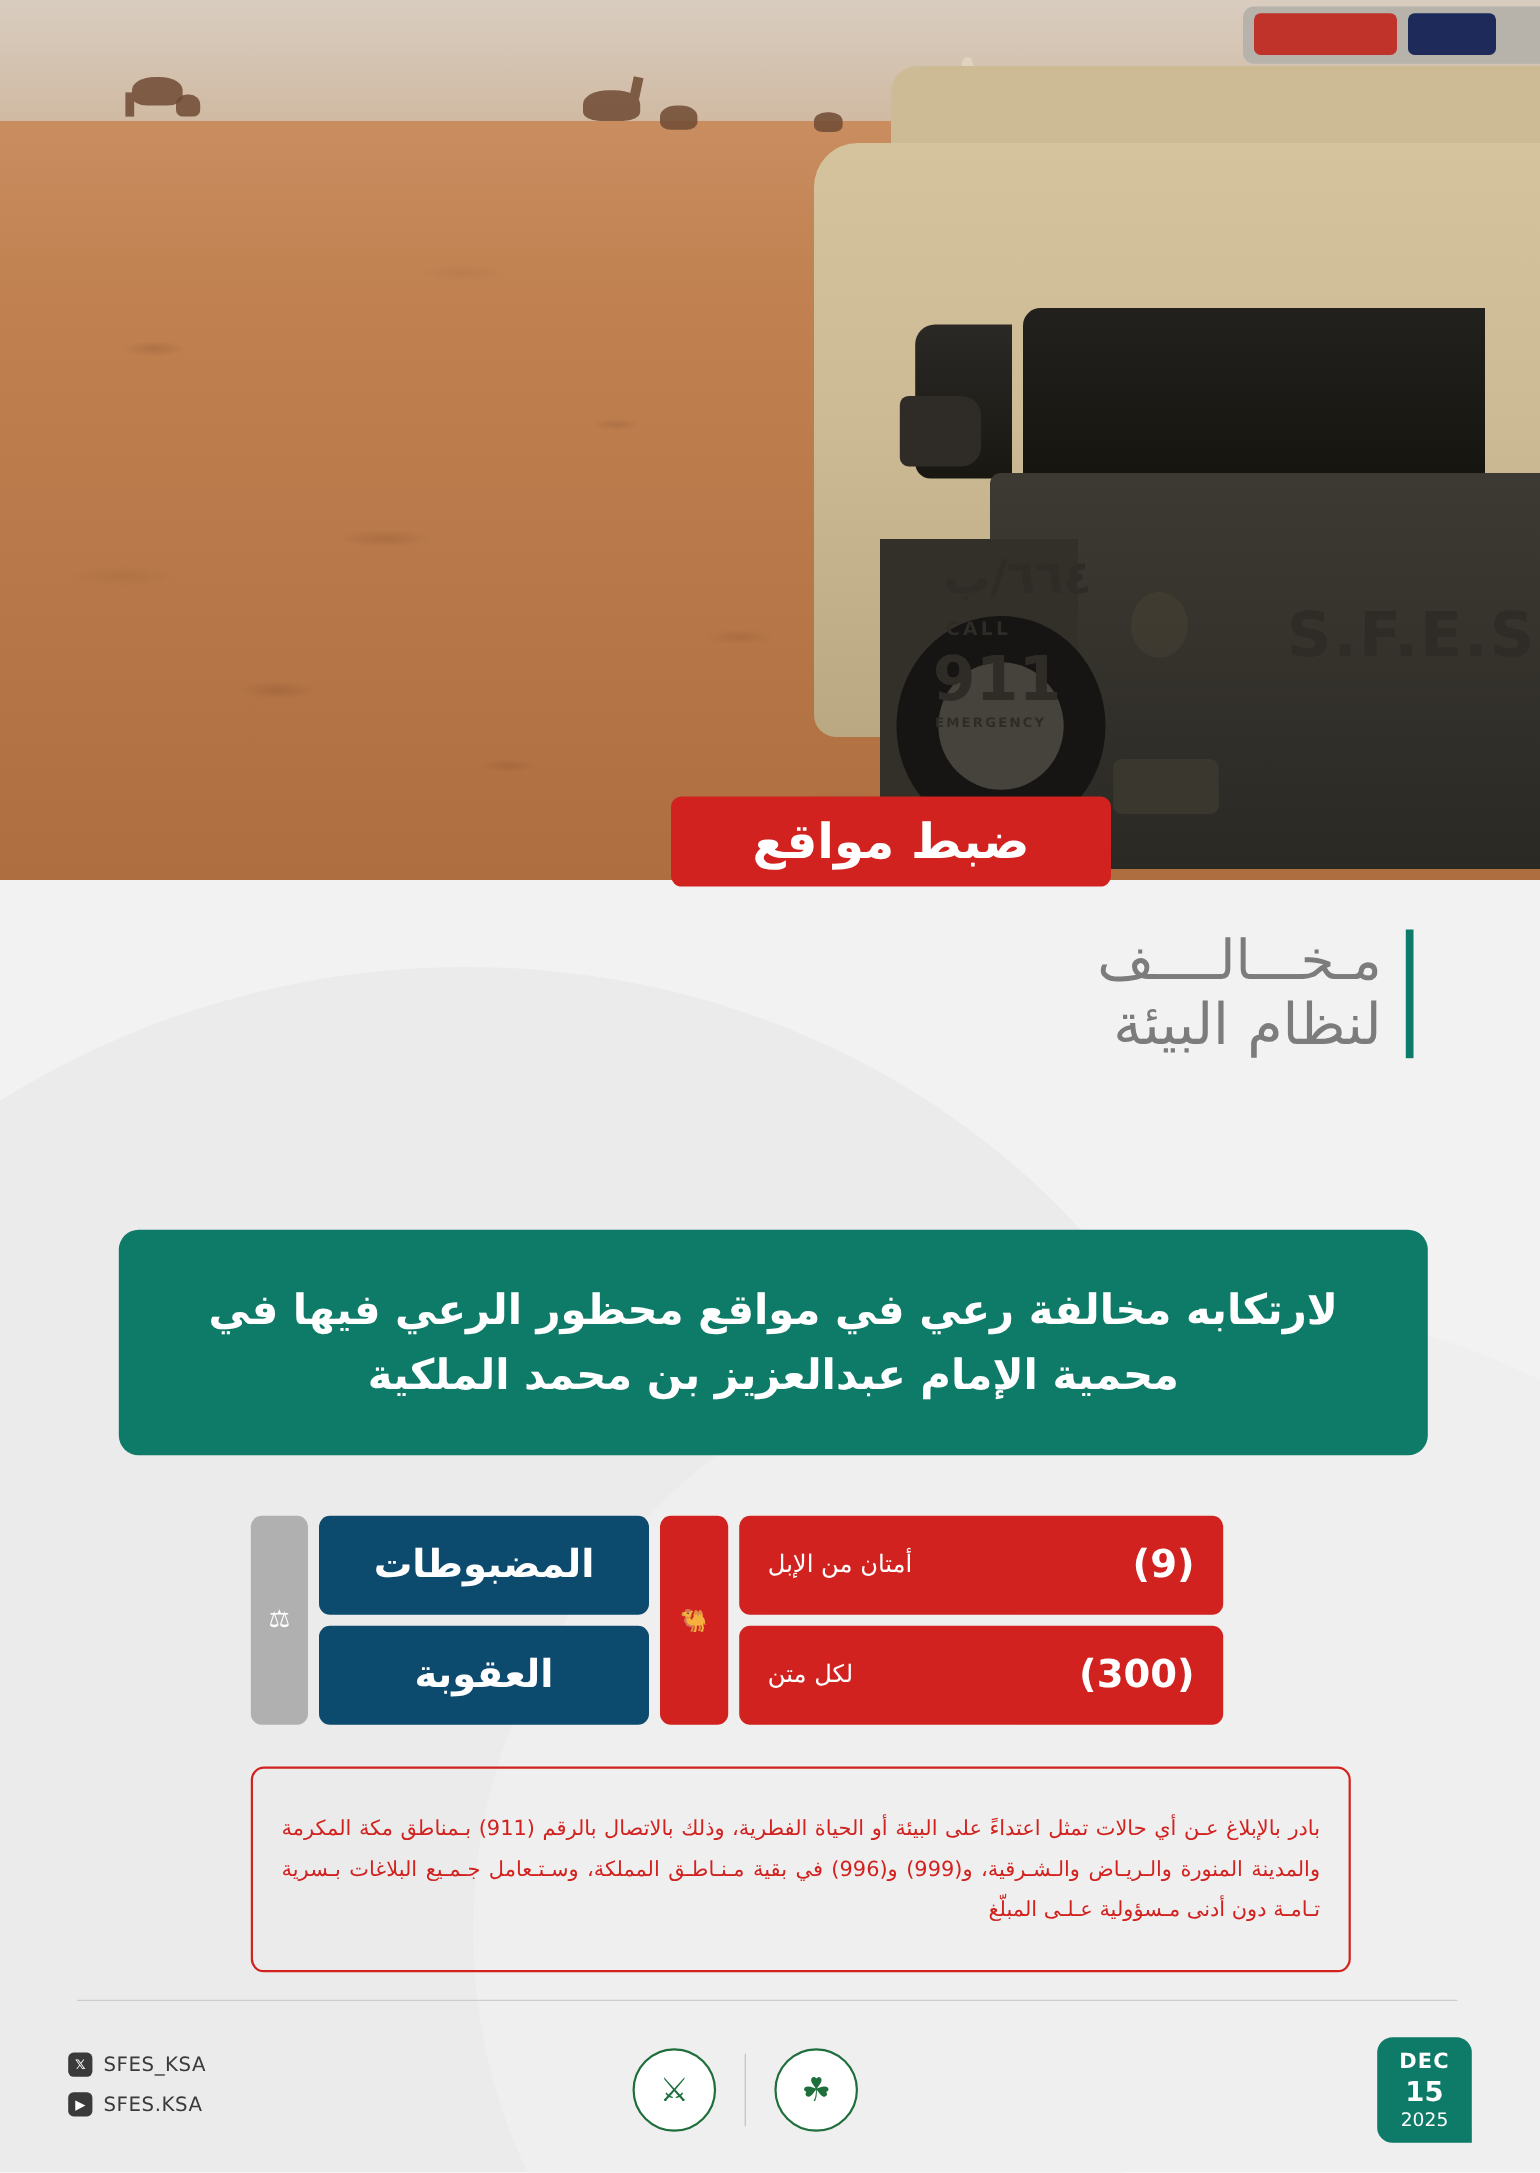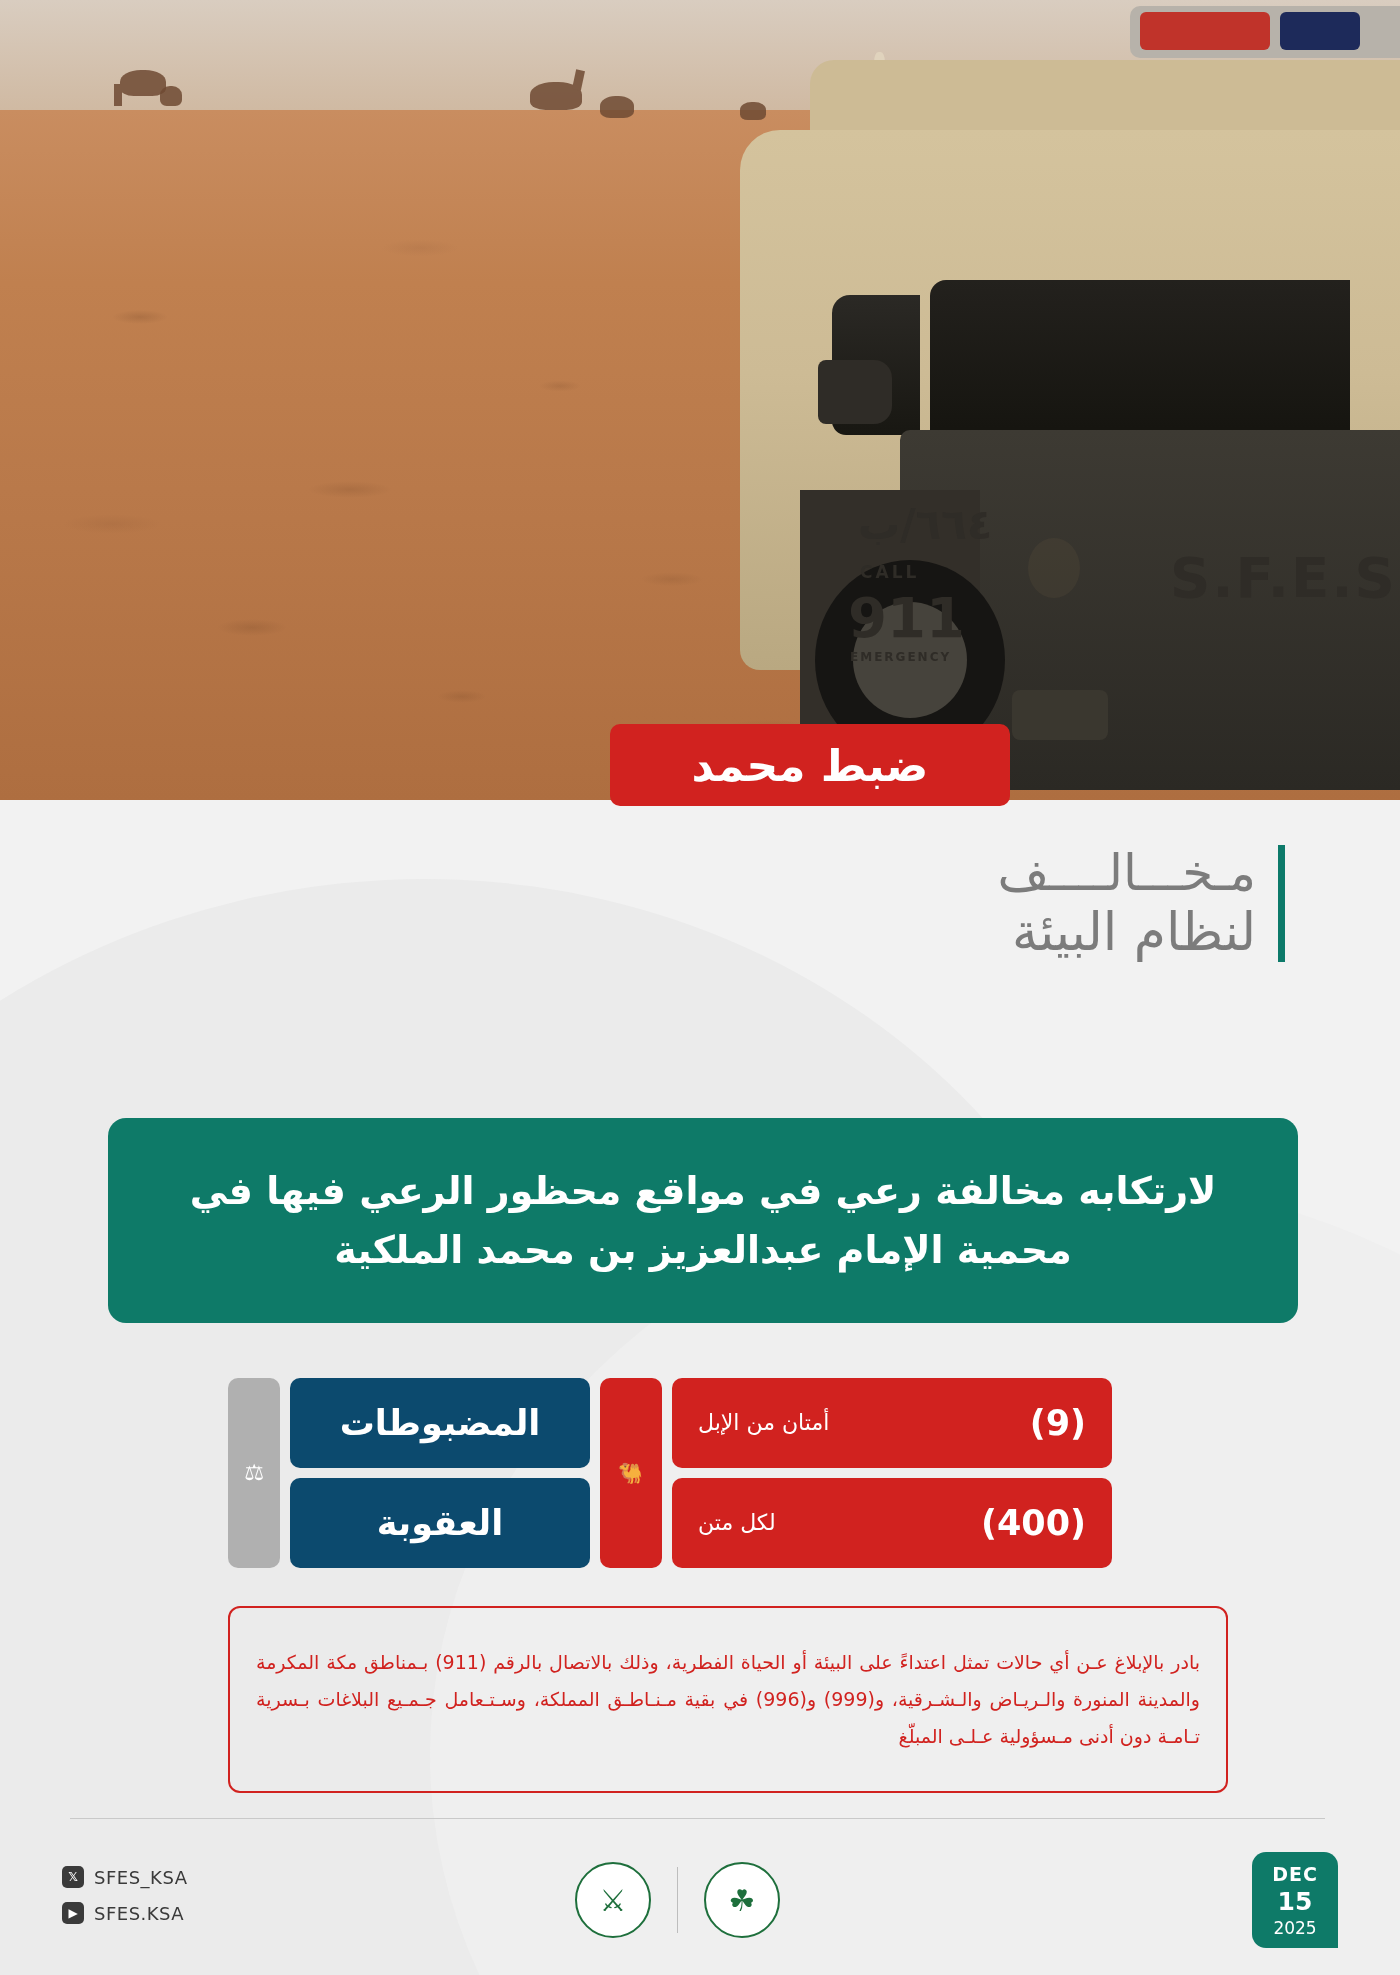--- a/index.html
+++ b/index.html
@@ -362,21 +362,21 @@
         <div class="wheel"></div>
         <div class="veh-text veh-sfes">S.F.E.S</div>
         <div class="veh-text veh-num">٦٦٤/ب</div>
         <div class="veh-text veh-call">CALL</div>
         <div class="veh-text veh-911">911</div>
         <div class="veh-text veh-emr">EMERGENCY</div>
       </div>
     </div>
   </div>
 
-  <div class="headline-badge">ضبط محمد</div>
+  <div class="headline-badge">ضبط مواقع</div>
 
   <div class="subhead">
     <div class="l1">مـخـــالــــف</div>
     <div class="l2">لنظام البيئة</div>
   </div>
 
   <div class="statement">لارتكابه مخالفة رعي في مواقع محظور الرعي فيها في محمية الإمام عبدالعزيز بن محمد الملكية</div>
 
   <div class="inforow">
     <div class="icon-col">
@@ -391,21 +391,21 @@
     <div class="mid-col">
       <span class="glyph">🐫</span>
     </div>
 
     <div class="value-col">
       <div class="value-box">
         <span class="num">(9)</span>
         <span class="unit">أمتان من الإبل</span>
       </div>
       <div class="value-box">
-        <span class="num">(400)</span>
+        <span class="num">(300)</span>
         <span class="unit">لكل متن</span>
       </div>
     </div>
   </div>
 
   <div class="note">بادر بالإبلاغ عـن أي حالات تمثل اعتداءً على البيئة أو الحياة الفطرية، وذلك بالاتصال بالرقم (911) بـمناطق مكة المكرمة والمدينة المنورة والـريـاض والـشـرقية، و(999) و(996) في بقية مـنـاطـق المملكة، وسـتـعامل جـمـيع البلاغات بـسرية تـامـة دون أدنى مـسؤولية عـلـى المبلّغ</div>
 
   <div class="divider"></div>
 
   <div class="social">

